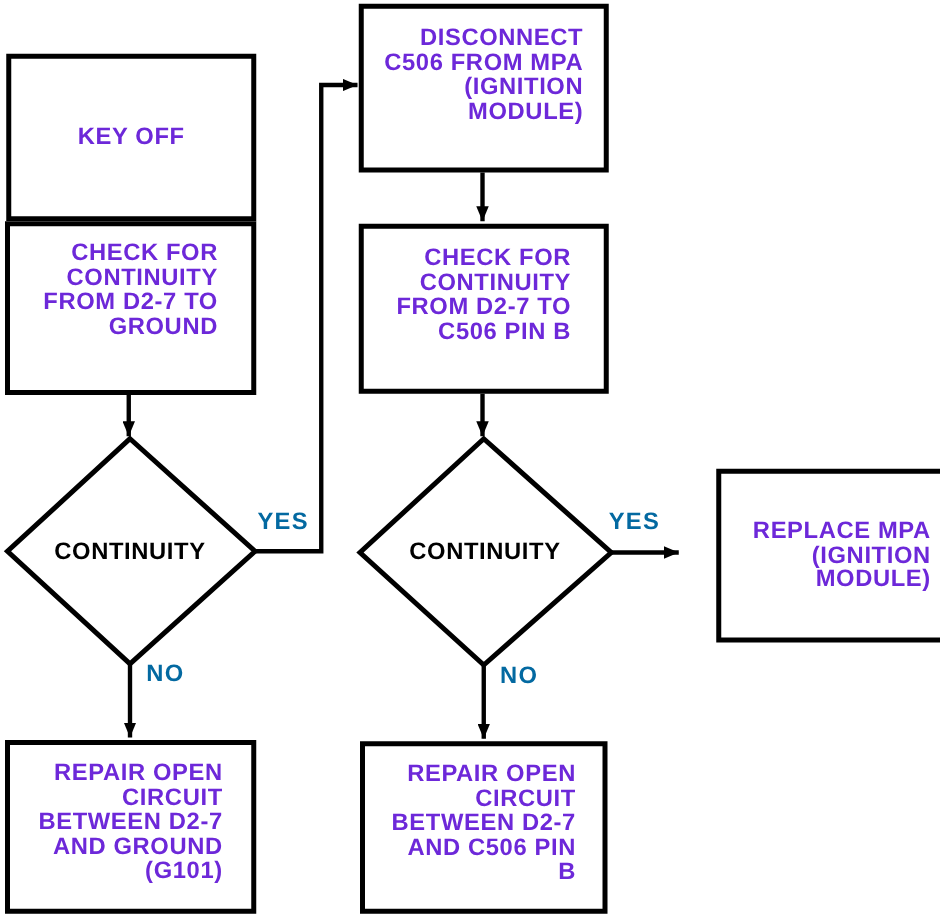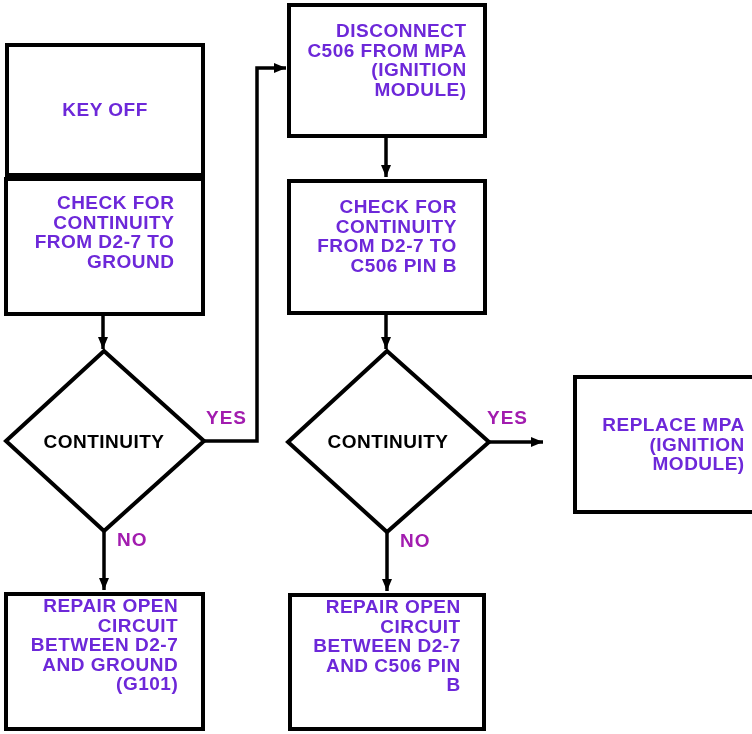--- a/index.html
+++ b/index.html
@@ -29,38 +29,38 @@
   .node-text {
     white-space: pre-line;
     text-align: right;
     font-weight: bold;
     font-size: 19px;
     line-height: 19.5px;
     letter-spacing: 0.5px;
     color: #6d28d9;
   }
   .pt12 { padding-top: 12px; }
-  .pt13 { }
+  .pt13 { padding-top: 13px; }
   .pt14 { padding-top: 14px; }
   .diamond-label {
     position: absolute;
     text-align: center;
     font-weight: bold;
     font-size: 19px;
     line-height: 19px;
     letter-spacing: 0.5px;
     color: #000000;
   }
   .edge-label {
     position: absolute;
     font-weight: bold;
     font-size: 19px;
     line-height: 19px;
     letter-spacing: 1px;
-    color: #a21caf;
+    color: #0369a1;
     text-align: center;
   }
 </style>
 </head>
 <body>
 
 <div class="stage">
 
   <svg class="wire-layer" viewBox="0 0 752 734" xmlns="http://www.w3.org/2000/svg">
     <defs>

